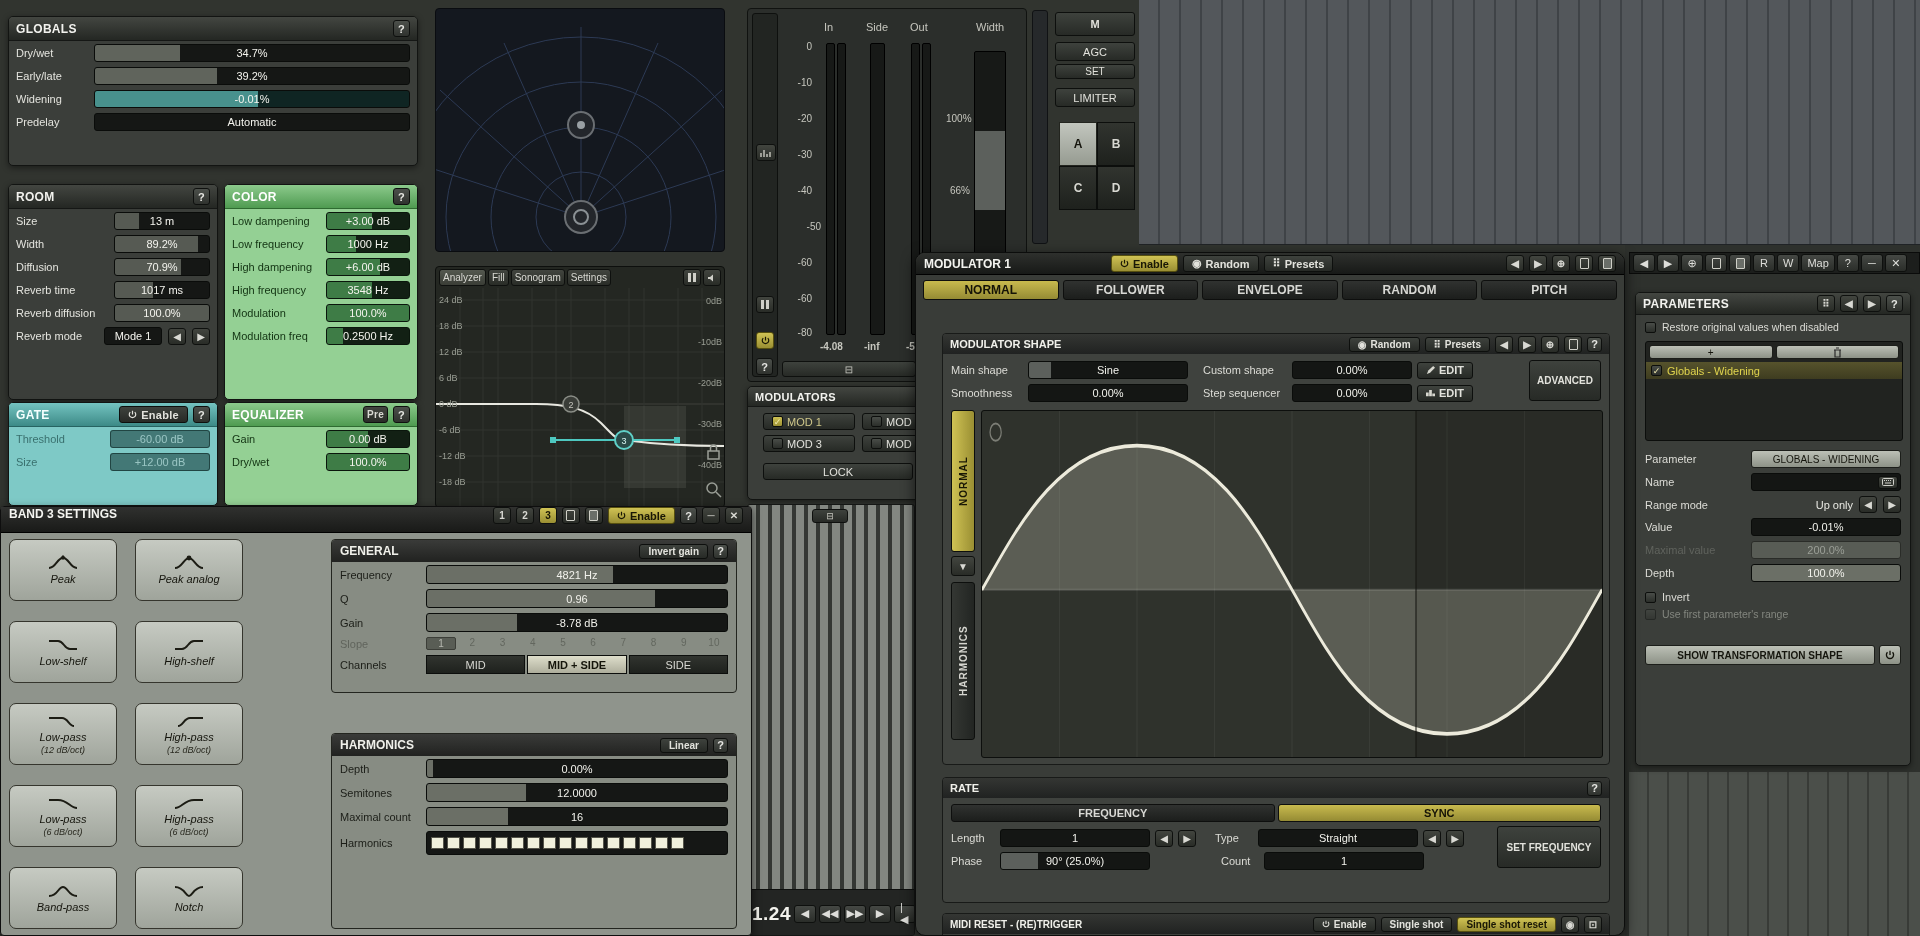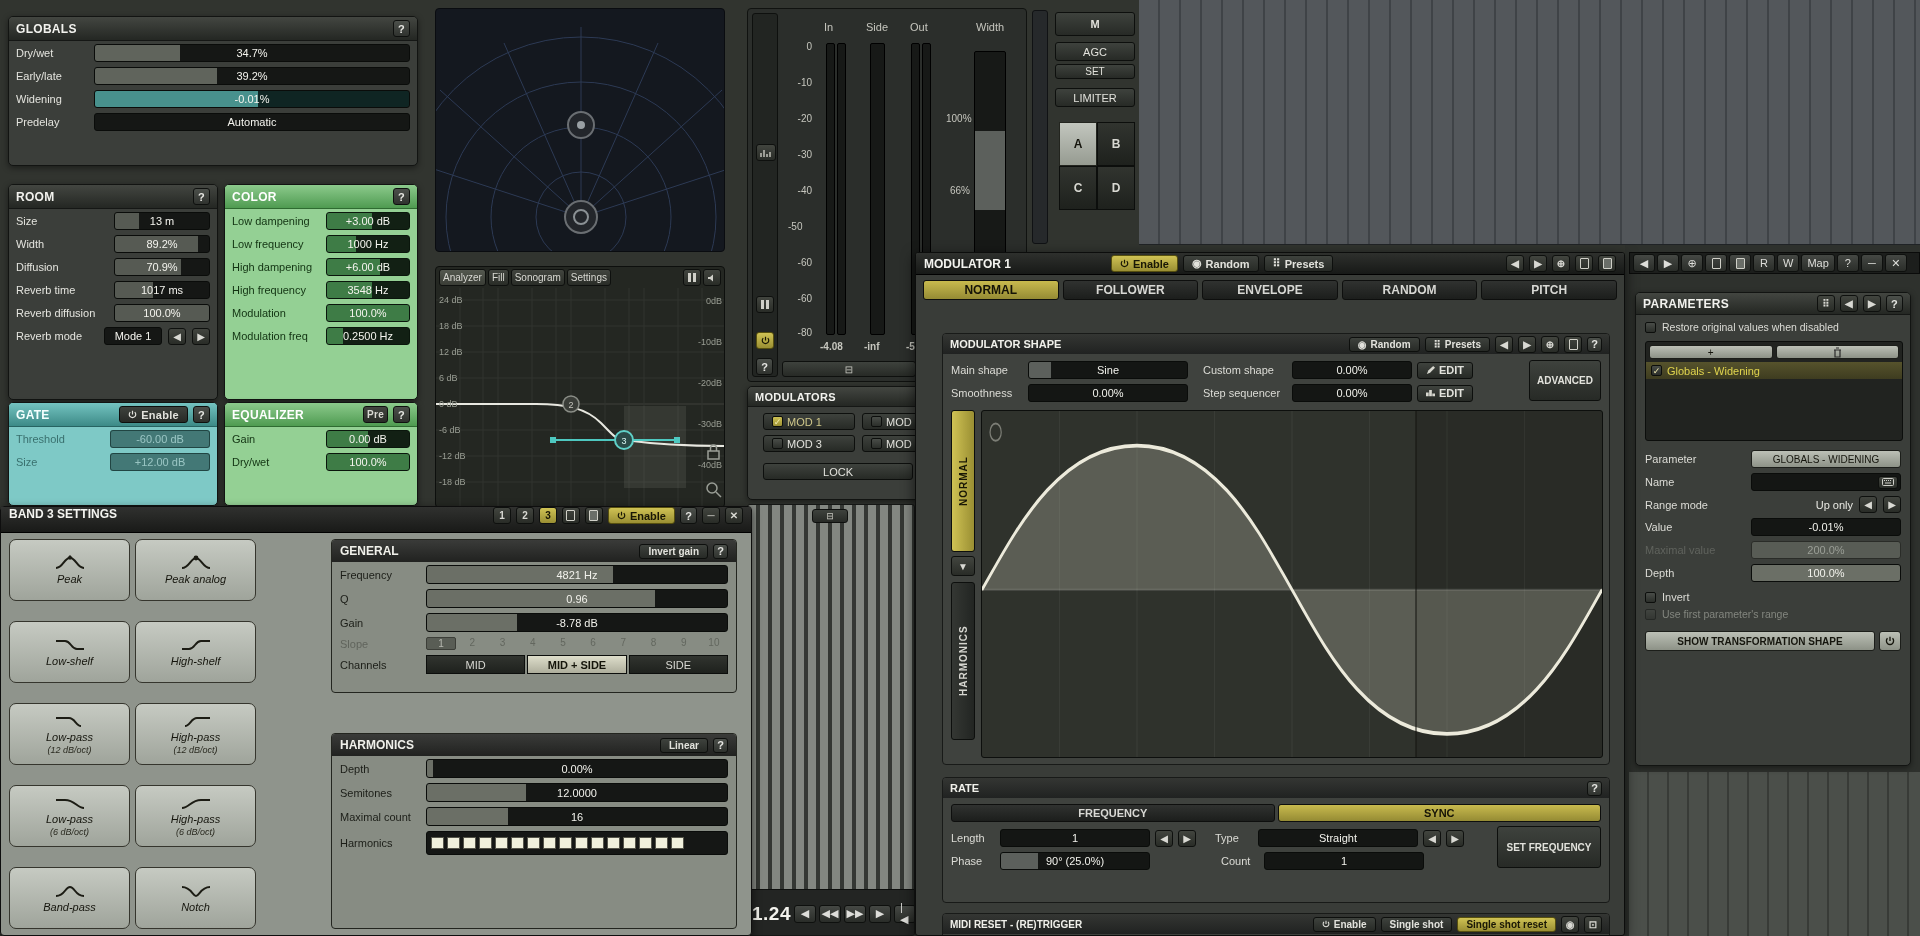--- a/index.html
+++ b/index.html
@@ -28,33 +28,33 @@
 .pt .sl{background:rgba(8,40,38,.5);border-color:rgba(0,18,18,.5);color:rgba(200,238,236,.65)}
 .cb{width:11px;height:11px;flex:none;border:1px solid #0c0e0c;background:linear-gradient(#494d48,#2b2e2a);border-radius:2px;display:inline-flex;align-items:center;justify-content:center;font-size:9px;color:transparent}
 .cb.on{color:#f2ecb0}
 .cb.dim{opacity:.45}
 .stripes-top{background:repeating-linear-gradient(90deg,#53575b 0px,#53575b 19px,#3f4347 19px,#3f4347 21px);border-bottom:1px solid #202326}
 .rightbg{background:#2e312d}
 .stripes-right{background:repeating-linear-gradient(90deg,#4b4f4a 0px,#4b4f4a 18px,#383b37 18px,#383b37 20px)}
 .lanes{background:repeating-linear-gradient(90deg,#838781 0px,#838781 8px,#343733 8px,#343733 12px);border:1px solid #15171 5;border:1px solid #151715;border-radius:3px;overflow:hidden}
 .wtitle{height:26px;display:flex;align-items:flex-start;gap:5px;padding:0 8px;background:linear-gradient(#30312f,#191a18);color:#f4f4f0;font-size:12px;font-weight:bold;border-bottom:1px solid #000}
 .bwin{position:absolute;background:#8f948c;border:1px solid #0e0e0e;border-radius:4px;box-shadow:0 3px 10px rgba(0,0,0,.6)}
-.fbtn{position:absolute;width:121px;height:62px;background:linear-gradient(#c6cac2,#9fa49b);border:1px solid #35352d;border-radius:7px;display:flex;flex-direction:column;align-items:center;justify-content:center;gap:2px;color:#15150d;font-size:11px;font-style:italic}
+.fbtn{position:absolute;width:108px;height:62px;background:linear-gradient(#c6cac2,#9fa49b);border:1px solid #35352d;border-radius:7px;display:flex;flex-direction:column;align-items:center;justify-content:center;gap:2px;color:#15150d;font-size:11px;font-style:italic}
 .fsub{font-size:9px;font-style:italic;color:#2a2a20}
 .sect{position:absolute;background:#878c83;border:1px solid #23251f;border-radius:4px;overflow:hidden}
 .shead{height:22px;display:flex;align-items:center;gap:5px;padding:0 8px;background:linear-gradient(#3a3b39,#212220);color:#f0f0ea;font-size:12px;font-weight:bold}
 .brow{display:flex;align-items:center;gap:6px;padding:3px 8px 2px}
 .blabel{width:80px;font-size:11px;color:#1c1e18;white-space:nowrap}
 .bsl{position:relative;height:19px;flex:1;border:1px solid #0a0c0a;border-radius:3px;background:#151715;color:#f2f2ec;font-size:11px;display:flex;align-items:center;justify-content:center;overflow:hidden}
 .seg{flex:1;height:19px;display:flex;align-items:center;justify-content:center;font-size:11px;background:linear-gradient(#31342f,#1e211d);border:1px solid #0c0e0c;color:#d8d8d2}
 .seg.on{background:linear-gradient(#dedecb,#aeae9c);color:#15150b;font-weight:bold}
 .slopecell{flex:1;text-align:center;font-size:10px;color:#565a52}
 .slopecell.on{background:#4a4e46;color:#c8c8c0;border:1px solid #23251f;border-radius:2px}
 .hstep{width:13px;height:12px;background:#f0f0dc;border:1px solid #55554a;flex:none}
-.mwin{position:absolute;background:#393c38;border:1px solid #0c0d0c;border-radius:3px;box-shadow:0 4px 14px rgba(0,0,0,.65);overflow:hidden}
+.mwin{position:absolute;background:#393c38;border:1px solid #0c0d0c;border-radius:10px;box-shadow:0 4px 14px rgba(0,0,0,.65);overflow:hidden}
 .mtitle{height:22px;display:flex;align-items:center;gap:5px;padding:0 8px;background:linear-gradient(#2e302d,#171917);color:#f4f4f0;font-size:12px;font-weight:bold;border-bottom:1px solid #000}
 .mtab{flex:1;height:20px;display:flex;align-items:center;justify-content:center;font-size:12px;font-weight:bold;background:linear-gradient(#303230,#1c1e1c);border:1px solid #0e0f0e;border-radius:3px;color:#d8d8d4}
 .mtab.on{background:linear-gradient(#c8ba4e,#958b34);color:#151307}
 .msect{position:absolute;background:#3f423e;border:1px solid #181a18;border-radius:4px;overflow:hidden}
 .mshead{height:20px;display:flex;align-items:center;gap:5px;padding:0 7px;background:linear-gradient(#34363 3,#202221);background:linear-gradient(#343633,#202221);color:#f0f0ea;font-size:11px;font-weight:bold}
 .mrow{display:flex;align-items:center;gap:5px;padding:3px 88px 2px 8px}
 .mlabel{font-size:11px;color:#dcdcd6;white-space:nowrap}
 .msl{position:relative;height:18px;border:1px solid #0a0c0a;border-radius:3px;background:#141614;color:#f2f2ec;font-size:11px;display:flex;align-items:center;justify-content:center;overflow:hidden}
 .vtab{writing-mode:vertical-rl;transform:rotate(180deg);display:flex;align-items:center;justify-content:center;font-size:10px;font-weight:bold;letter-spacing:1px;border:1px solid #0d0f0d;border-radius:3px}
 .vtab.yellow{background:linear-gradient(90deg,#9a8f33,#cfc254);color:#191705}
@@ -374,21 +374,21 @@
     </div>
     <div class="mtxt" style="left:76px;top:12px;font-size:11px">In</div>
     <div class="mtxt" style="left:118px;top:12px;font-size:11px">Side</div>
     <div class="mtxt" style="left:162px;top:12px;font-size:11px">Out</div>
     <div class="mtxt" style="left:228px;top:12px;font-size:11px">Width</div>
     <div class="mtxt" style="left:40px;top:32px;width:24px;text-align:right">0</div>
     <div class="mtxt" style="left:40px;top:68px;width:24px;text-align:right">-10</div>
     <div class="mtxt" style="left:40px;top:104px;width:24px;text-align:right">-20</div>
     <div class="mtxt" style="left:40px;top:140px;width:24px;text-align:right">-30</div>
     <div class="mtxt" style="left:40px;top:176px;width:24px;text-align:right">-40</div>
-    <div class="mtxt" style="left:40px;top:212px;width:24px;">-50</div>
+    <div class="mtxt" style="left:49px;top:212px;width:24px;text-align:right">-50</div>
     <div class="mtxt" style="left:40px;top:248px;width:24px;text-align:right">-60</div>
     <div class="mtxt" style="left:40px;top:284px;width:24px;text-align:right">-60</div>
     <div class="mtxt" style="left:40px;top:318px;width:24px;text-align:right">-80</div>
     <div class="mbar" style="left:78px;top:34px;width:9px;height:292px"></div>
     <div class="mbar" style="left:89px;top:34px;width:9px;height:292px"></div>
     <div class="mbar" style="left:122px;top:34px;width:15px;height:292px"></div>
     <div class="mbar" style="left:163px;top:34px;width:9px;height:292px"></div>
     <div class="mbar" style="left:174px;top:34px;width:9px;height:292px"></div>
     <div class="mtxt" style="left:244px;top:44px">inv</div>
     <div class="mbar" style="left:226px;top:42px;width:32px;height:284px;background:linear-gradient(#171917 28%,#5c605c 28%,#5c605c 56%,#171917 56%)"></div>
@@ -897,21 +897,21 @@
         </div>
     </div>
     <div class="xrow" style="margin-top:4px">
       <span class="cb"></span>
       <span style="font-size:11px;color:#dcdcd6">Invert</span>
     </div>
     <div class="xrow">
       <span class="cb dim"></span>
       <span style="font-size:10.5px;color:#83867f">Use first parameter's range</span>
     </div>
-    <div class="xrow" style="margin-top:6px;gap:4px">
+    <div class="xrow" style="margin-top:20px;gap:4px">
       <span class="lbtn" style="flex:1;height:20px;font-size:10px;font-weight:bold">SHOW TRANSFORMATION SHAPE</span>
       <span class="lbtn" style="width:22px;height:20px">
           <svg width="10" height="10" viewBox="0 0 12 12">
             <path d="M6 1v5" stroke="#15150d" stroke-width="1.6" fill="none"></path>
             <path d="M3 2.8a4.3 4.3 0 1 0 6 0" stroke="#15150d" stroke-width="1.6" fill="none"></path>
           </svg>
         </span>
     </div>
   </div>
 

